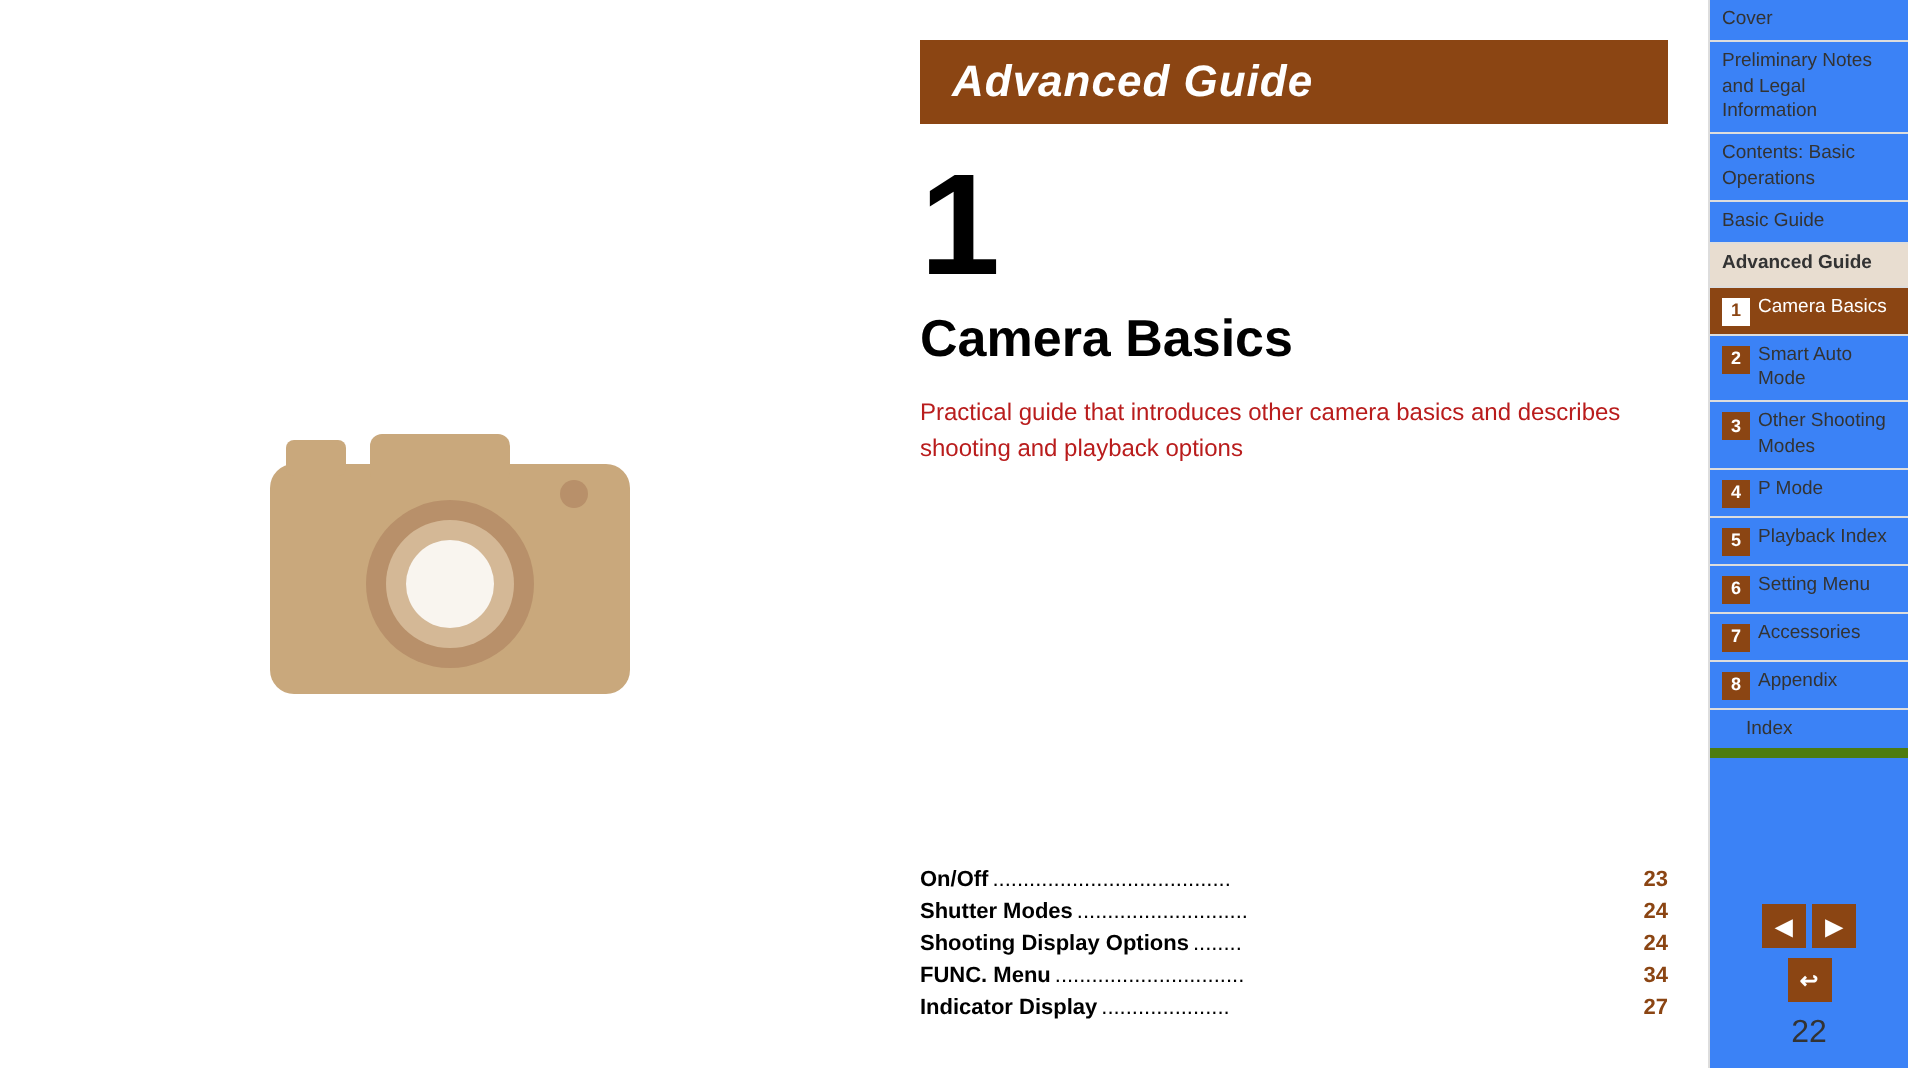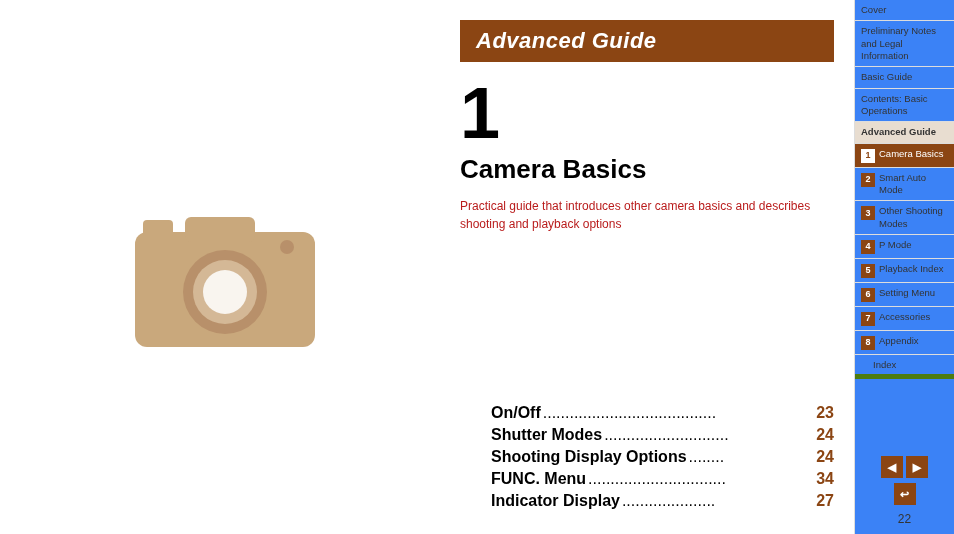--- a/index.html
+++ b/index.html
@@ -82,24 +82,23 @@
 
     
     .toc-list {
       margin-top: auto;
       padding-top: 10px;
     }
 
     .toc-entry {
       display: flex;
       justify-content: space-between;
-      font-size: 16px;
+      font-size: 11px;
       margin-bottom: 4px;
       color: #000;
-      margin-left: 31px;
     }
 
     .toc-label {
       font-weight: bold;
     }
 
     .toc-dots {
       flex: 1;
       overflow: hidden;
       margin: 0 2px;
@@ -202,21 +201,21 @@
       border: none;
       cursor: pointer;
       display: flex;
       align-items: center;
       justify-content: center;
       font-size: 11px;
       font-weight: bold;
     }
 
     .page-num-display {
-      font-size: 12px;
+      font-size: 16px;
       color: #333;
       text-align: right;
       margin-top: 4px;
     }
   </style>
 </head>
 <body>
 
 <div class="main-content">
 
@@ -277,22 +276,22 @@
     <span class="toc-page"><strong>27</strong></span>
   </div>
       </div>
   </div>
 </div>
 
 <div class="sidebar">
 
   <div class="sidebar-item">Cover</div>
     <div class="sidebar-item">Preliminary Notes and Legal Information</div>
+    <div class="sidebar-item">Contents: Basic Operations</div>
     <div class="sidebar-item">Basic Guide</div>
-    <div class="sidebar-item">Contents: Basic Operations</div>
     <div class="sidebar-item" style="font-weight: bold; background: rgb(232, 221, 208);">Advanced Guide</div>
     <div class="sidebar-item numbered active">
       <span class="sidebar-num active-num">1</span>
       <span class="sidebar-item-label">Camera Basics</span>
     </div>
     <div class="sidebar-item numbered">
       <span class="sidebar-num">2</span>
       <span class="sidebar-item-label">Smart Auto Mode</span>
     </div>
     <div class="sidebar-item numbered">

